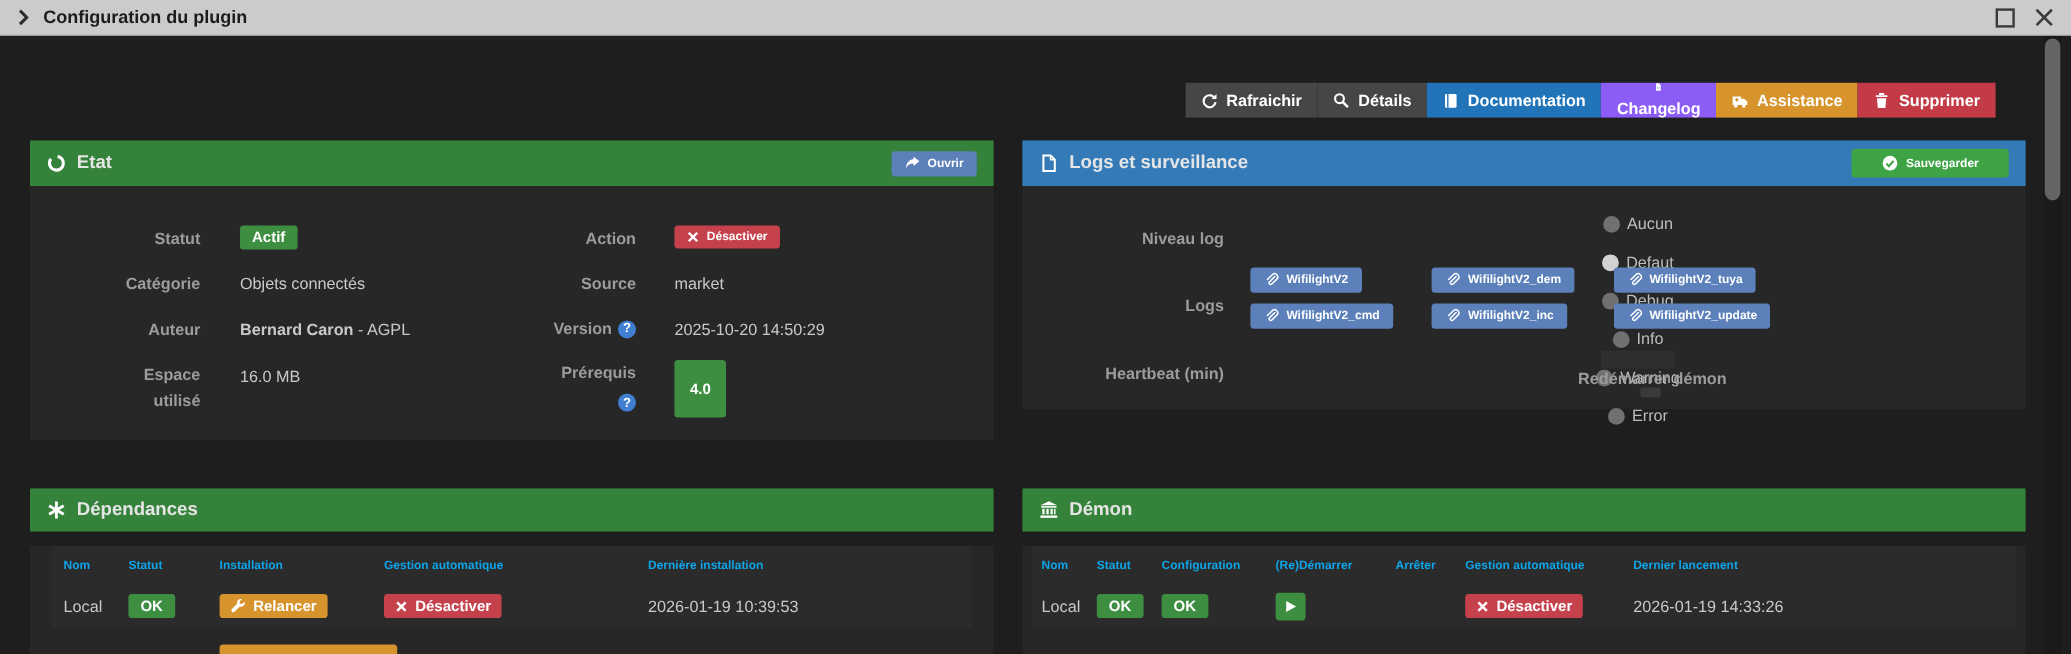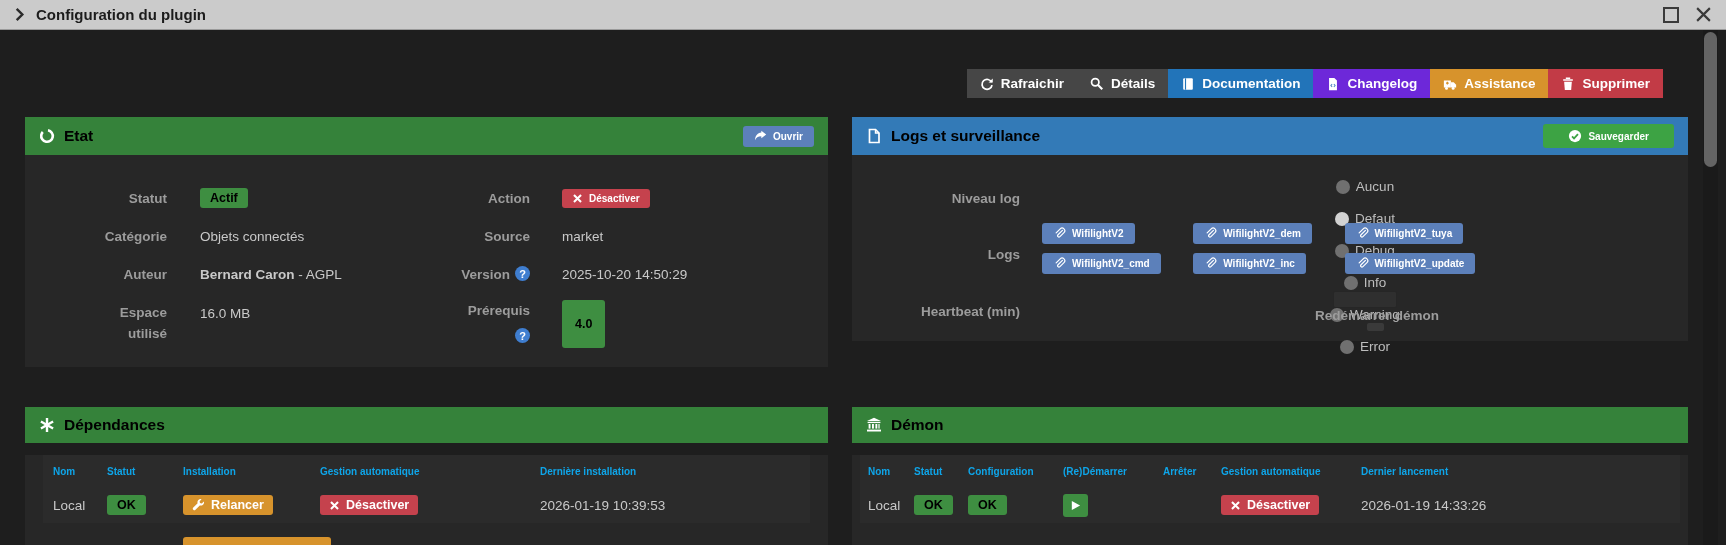--- a/index.html
+++ b/index.html
@@ -15,34 +15,34 @@
   .tb-close { width:17px; height:17px; cursor:pointer; }
 
   
   .page-title { position:absolute; left:36px; top:62px; font-size:20px; font-weight:bold; color:#aeaeae; }
   .toolbar { position:absolute; top:69px; right:63px; height:29px; display:flex; }
   .tbtn { display:flex; align-items:center; gap:7px; padding:0 13px; color:#fff;
     font-size:13.5px; font-weight:bold; cursor:pointer; white-space:nowrap; }
   .tbtn svg { width:14px; height:14px; }
   .b-gray { background:#464646; }
   .b-doc { background:#2274b9; }
-  .b-chg { background:#6d28d9; }
+  .b-chg { background:#8b5cf6;flex-direction:column; }
   .b-org { background:#d7932c; }
   .b-red { background:#c23b46; }
 
   
   .vscroll { position:absolute; right:8px; top:30px; width:15px; height:515px; background:#1a1a1a; }
   .vthumb { position:absolute; left:1px; top:2px; width:13px; height:135px; background:#646464; border-radius:7px; }
 
   
   .panel { position:absolute; }
   .phead { height:38px; display:flex; align-items:center; padding:0 14px; }
   .phead.green { background:#35823a; }
   .phead.blue  { background:#337ab7; }
-  .phead .ptitle { font-size:15.5px; font-weight:bold; color:#000000; margin-left:9px; }
+  .phead .ptitle { font-size:15.5px; font-weight:bold; color:#e5e5e5; margin-left:9px; }
   .phead svg.picon { width:16px; height:16px; }
   .phead .spacer { flex:1; }
   .pbody { background:#272727; }
 
   .p-etat { left:25px; top:117px; width:803px; }
   .p-etat .pbody { height:212px; }
   .p-logs { left:852px; top:117px; width:836px; }
   .p-logs .pbody { height:186px; }
   .p-deps { left:25px; top:407px; width:803px; }
   .p-demon { left:852px; top:407px; width:836px; }
@@ -58,21 +58,21 @@
   .etat-grid .val { padding-left:33px; }
   .etat-grid .vr { padding-left:32px; }
   .cell-start { align-self:start; margin-top:10px; }
   .lbl-narrow { padding-left:80px; line-height:1.55; }
   .help-col { display:flex; flex-direction:column; align-items:flex-end; gap:10px; }
   .qicon { width:15px; height:15px; border-radius:50%; background:#3f7ed0; color:#fff; font-size:11px;
     font-weight:bold; display:inline-flex; align-items:center; justify-content:center; cursor:pointer; }
   .lbl .qicon { margin-left:5px; vertical-align:1px; }
 
   
-  .badge-green { display:inline-block; background:#3e8e41; color:#000000; font-size:12.5px; font-weight:bold;
+  .badge-green { display:inline-block; background:#3e8e41; color:#ffffff; font-size:12.5px; font-weight:bold;
     padding:3px 10px; border-radius:3px; }
   .btn { display:inline-flex; align-items:center; gap:6px; color:#fff; font-size:10px; font-weight:bold;
     border-radius:3px; cursor:pointer; white-space:nowrap; }
   .btn-red { background:#c5424d; padding:4px 10px; }
   .btn-org { background:#d7932c; padding:3px 9px; font-size:12.5px; }
   .btn-blue { background:#5c80ba; padding:4px 11px; }
   .btn-green { background:#3da344; padding:5px 25px; }
   .btn svg.xi { width:11px; height:11px; }
   .btn svg { flex:none; }
 

